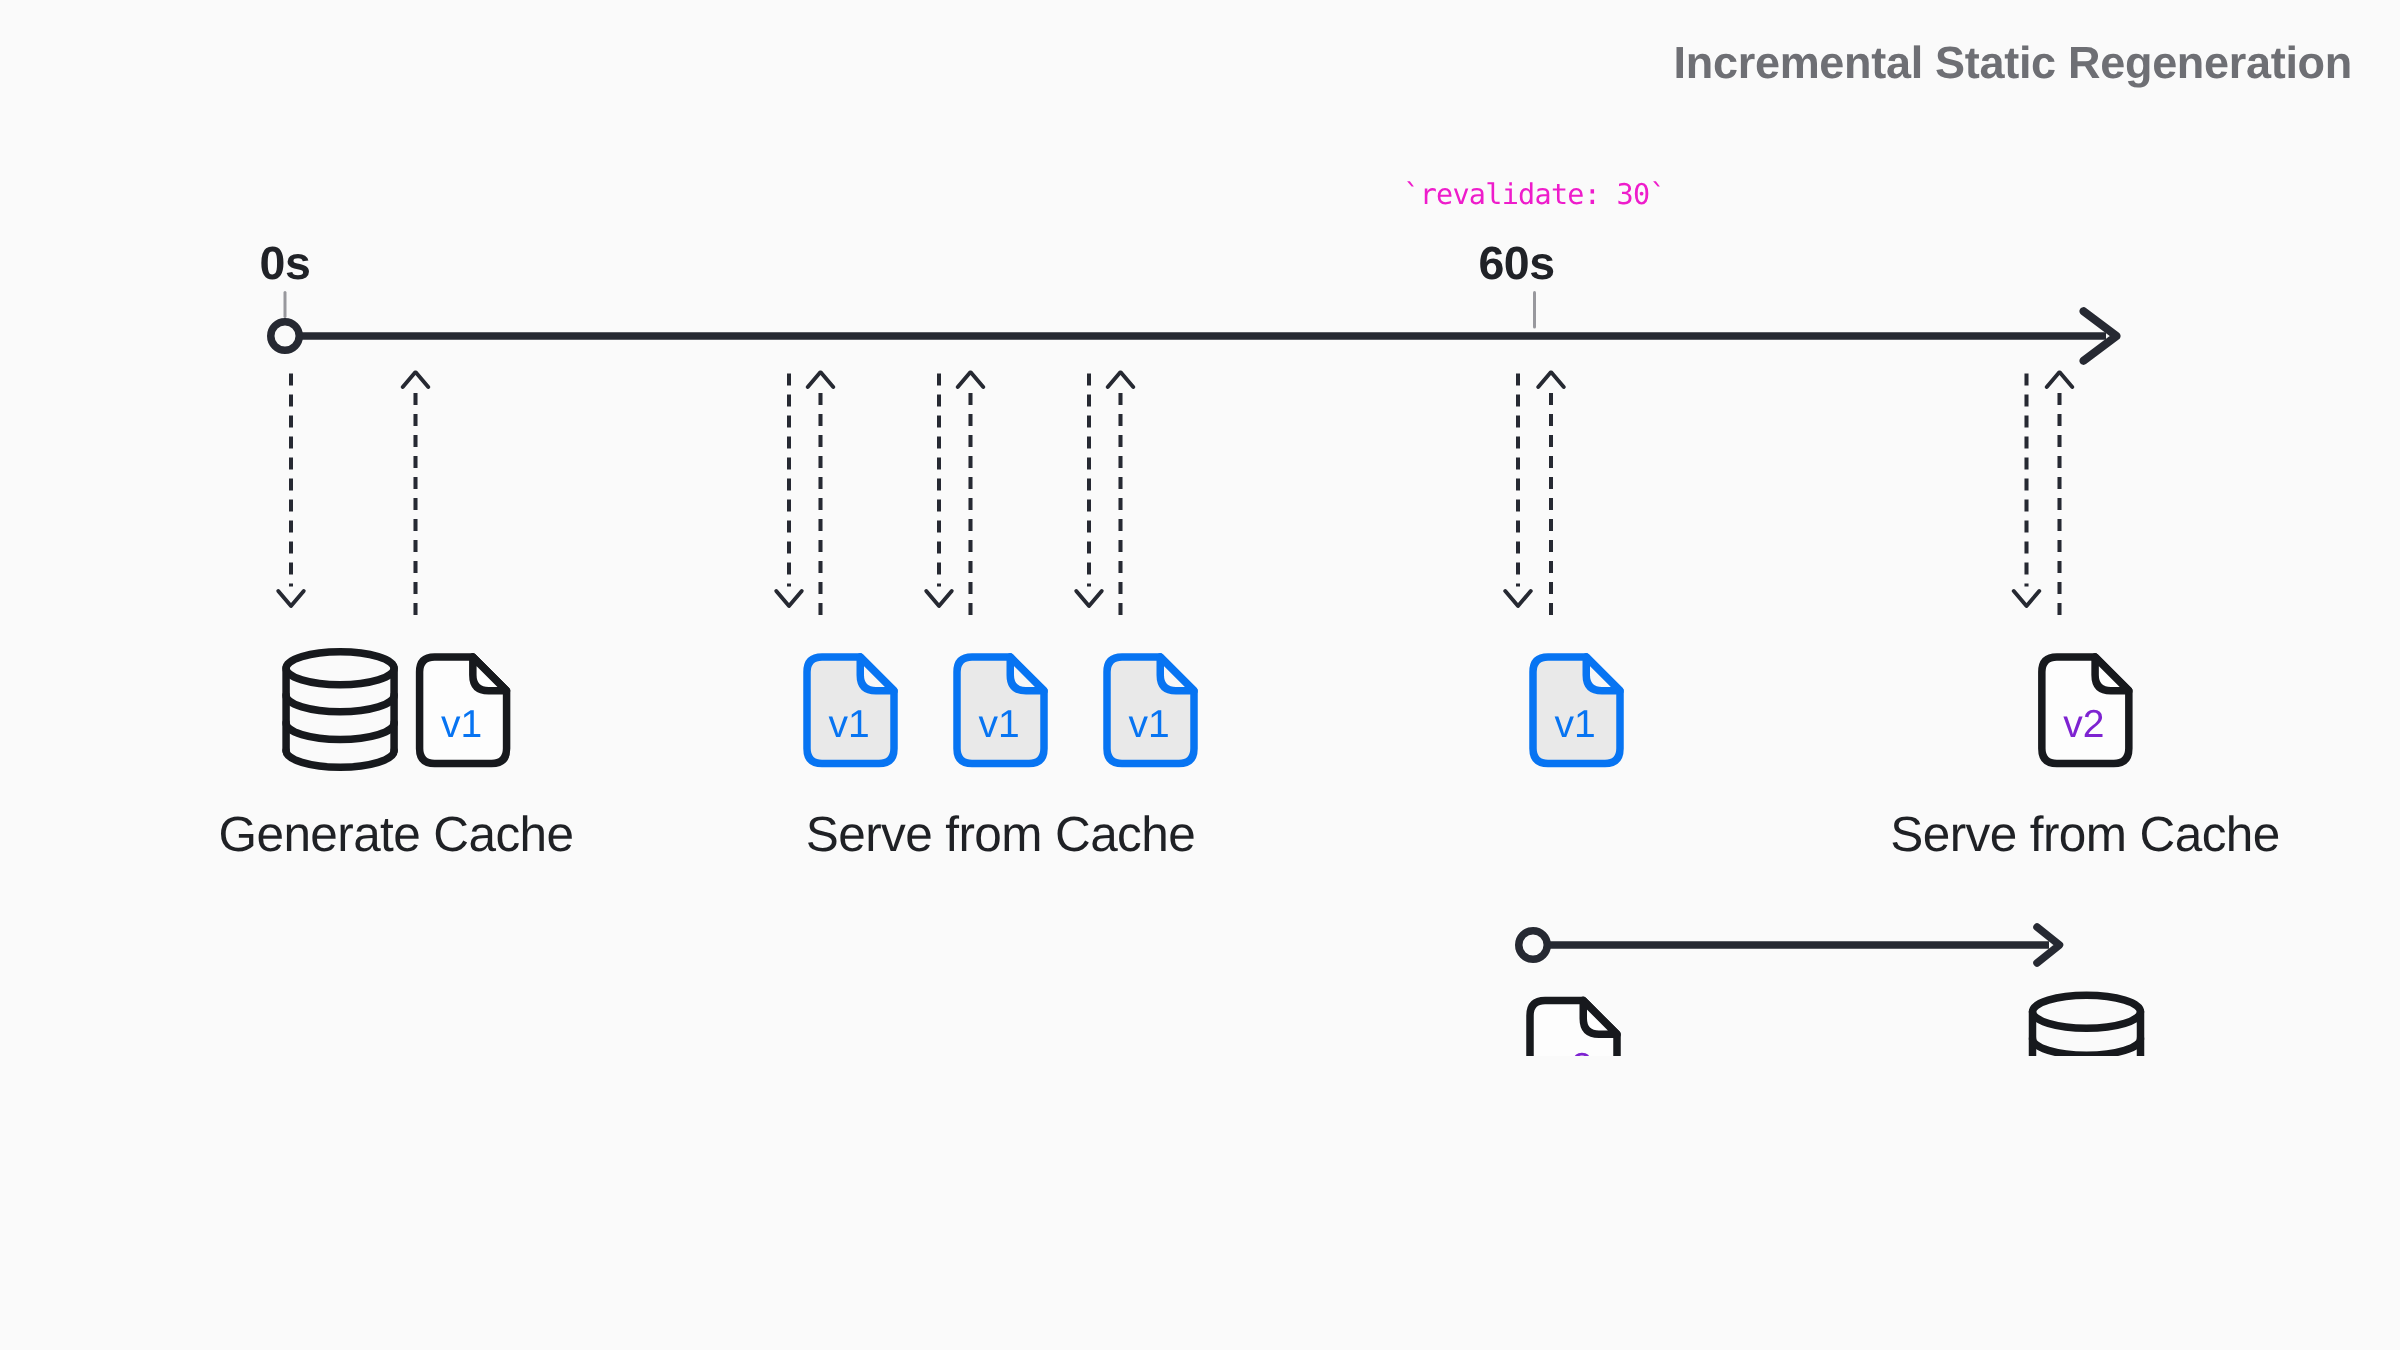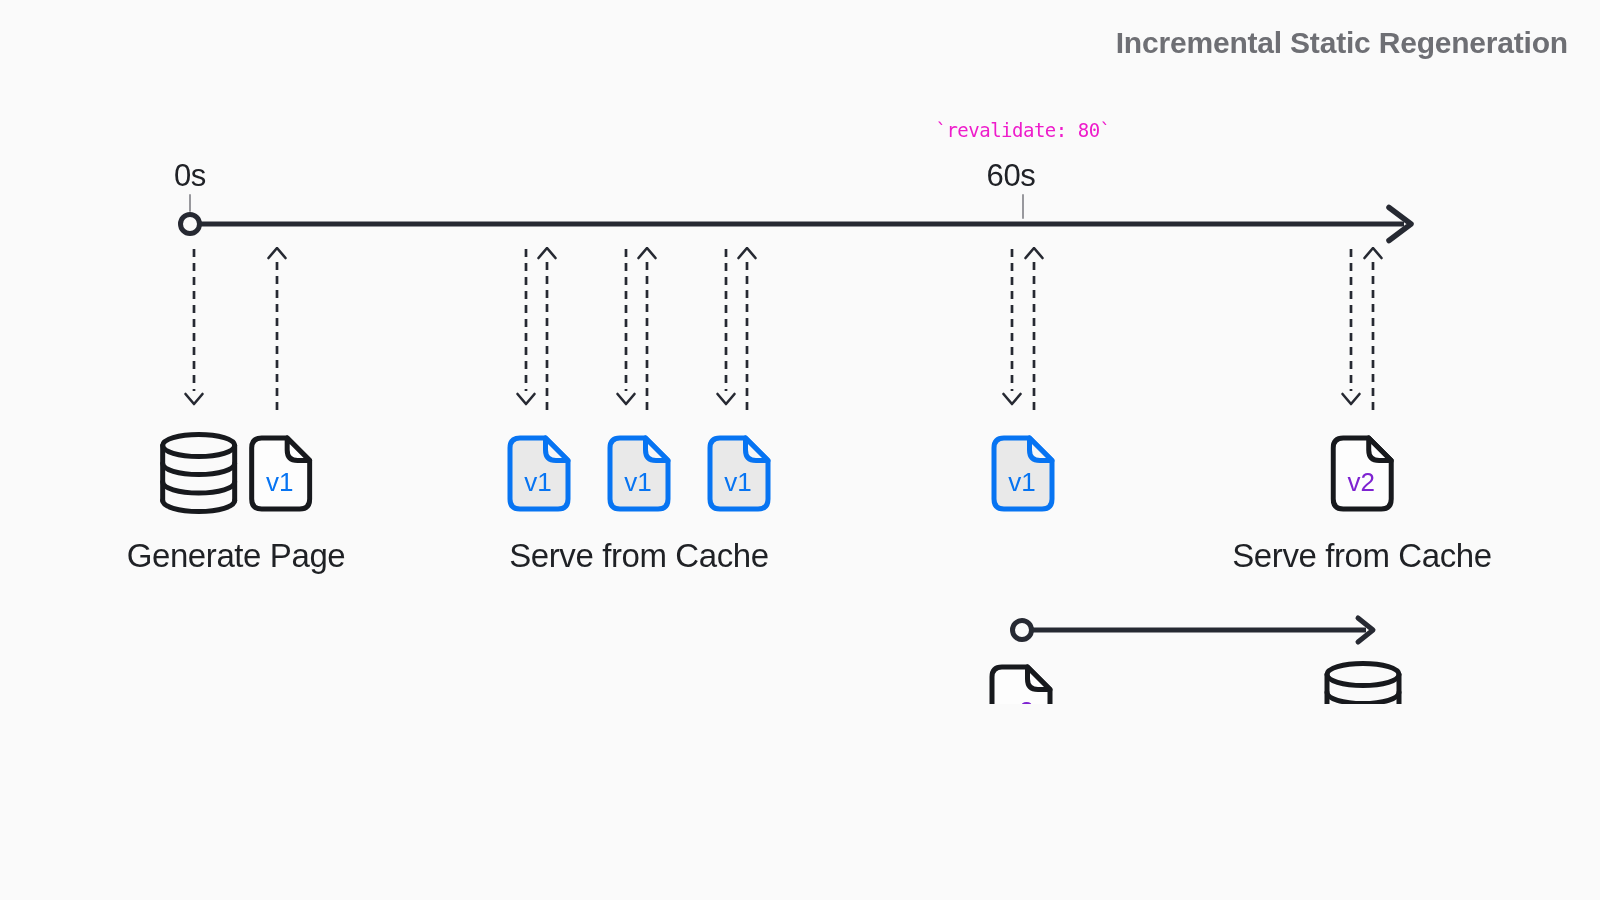--- a/index.html
+++ b/index.html
@@ -10,26 +10,26 @@
   .abs{position:absolute;}
   .cx{transform:translateX(-50%);white-space:nowrap;}
   .title{
     top:26px;right:32px;font-size:30px;font-weight:600;color:#6e6f74;letter-spacing:-.2px;
   }
   .code-label{
     top:119px;left:1023px;font-family:"DejaVu Sans Mono","Liberation Mono",monospace;
     font-size:19px;color:#ee1ccb;letter-spacing:-.5px;
   }
   .time-label{
-    top:158px;font-size:31px;font-weight:400;color:#202227;letter-spacing:-.3px;line-height:36px;
+    top:158px;font-size:31px;font-weight:700;color:#202227;letter-spacing:-.3px;line-height:36px;
   }
   .tick{width:2.5px;background:#98989d;border-radius:2px;}
   .da{top:247px;width:22px;height:164px;}
   .group{
-    display:flex;flex-direction:column;align-items:center;transform:translateX(-50%);
+    display:flex;flex-direction:column;align-items:center;transform:translateX(-50%);margin-left:28px;
   }
   .row1{top:431px;}
   .row2{top:660px;}
   .icons{display:flex;align-items:center;height:84px;}
   .icons.g10{gap:10px;}
   .icons.g36{gap:36px;}
   .glabel{
     margin-top:22px;font-size:33px;font-weight:400;color:#1f2125;letter-spacing:-.4px;white-space:nowrap;
   }
   .vtext{font-family:"Liberation Sans","DejaVu Sans",sans-serif;font-size:26px;font-weight:500;}
@@ -56,21 +56,21 @@
         <path d="M4 14.5 V69.5 M76 14.5 V69.5" fill="none" stroke="#17191d" stroke-width="5" stroke-linecap="round"></path>
         <path d="M4 69.5 A36 11 0 0 0 76 69.5" fill="none" stroke="#17191d" stroke-width="5" stroke-linecap="round"></path>
         <path d="M4 32.5 A36 11 0 0 0 76 32.5" fill="none" stroke="#17191d" stroke-width="5" stroke-linecap="round"></path>
         <path d="M4 51 A36 11 0 0 0 76 51" fill="none" stroke="#17191d" stroke-width="5" stroke-linecap="round"></path>
       </g>
     </defs>
   </svg>
 
   <div class="abs title">Incremental Static Regeneration</div>
 
-  <div class="abs cx code-label">`revalidate: 80`</div>
+  <div class="abs cx code-label">`revalidate: 30`</div>
   <div class="abs cx time-label" style="left:190px">0s</div>
   <div class="abs cx time-label" style="left:1011px">60s</div>
   <div class="abs tick" style="left:188.7px;top:194px;height:18px"></div>
   <div class="abs tick" style="left:1021.7px;top:194px;height:25px"></div>
 
   <svg class="abs" style="left:168px;top:198px" width="1250" height="52">
     <line x1="31.5" y1="26" x2="1236" y2="26" stroke="#262932" stroke-width="5"></line>
     <circle cx="22" cy="26" r="9.5" fill="#fafafa" stroke="#262932" stroke-width="5"></circle>
     <path d="M1221 9.5 L1243 26 L1221 42.5" fill="none" stroke="#262932" stroke-width="5.5" stroke-linecap="round" stroke-linejoin="round"></path>
   </svg>
@@ -116,21 +116,21 @@
     <div class="icons g10">
       <svg width="80" height="84" viewBox="0 0 80 84">
           <use href="#db-icon"></use>
         </svg>
       <svg width="64" height="77" viewBox="0 0 64 77">
         <path d="M13 3 H38.5 L61 25.5 V64 Q61 74 51 74 H13 Q3 74 3 64 V13 Q3 3 13 3 Z" fill="#fdfdfd" stroke="#17191d" stroke-width="5" stroke-linejoin="round"></path>
         <path d="M38.5 3 V15 Q38.5 25.5 49 25.5 H61 L38.5 3 Z" fill="#ffffff" stroke="#17191d" stroke-width="5" stroke-linejoin="round"></path>
         <text class="vtext" x="31" y="56" text-anchor="middle" fill="#0774f2">v1</text>
       </svg>
     </div>
-    <div class="glabel">Generate Page</div>
+    <div class="glabel">Generate Cache</div>
   </div>
 
   <div class="abs group row1" style="left:639px">
     <div class="icons g36">
       <svg width="64" height="77" viewBox="0 0 64 77">
         <path d="M13 3 H38.5 L61 25.5 V64 Q61 74 51 74 H13 Q3 74 3 64 V13 Q3 3 13 3 Z" fill="#e9e9e9" stroke="#0774f2" stroke-width="5" stroke-linejoin="round"></path>
         <path d="M38.5 3 V15 Q38.5 25.5 49 25.5 H61 L38.5 3 Z" fill="#f7f7f7" stroke="#0774f2" stroke-width="5" stroke-linejoin="round"></path>
         <text class="vtext" x="31" y="56" text-anchor="middle" fill="#0774f2">v1</text>
       </svg>
       <svg width="64" height="77" viewBox="0 0 64 77">

